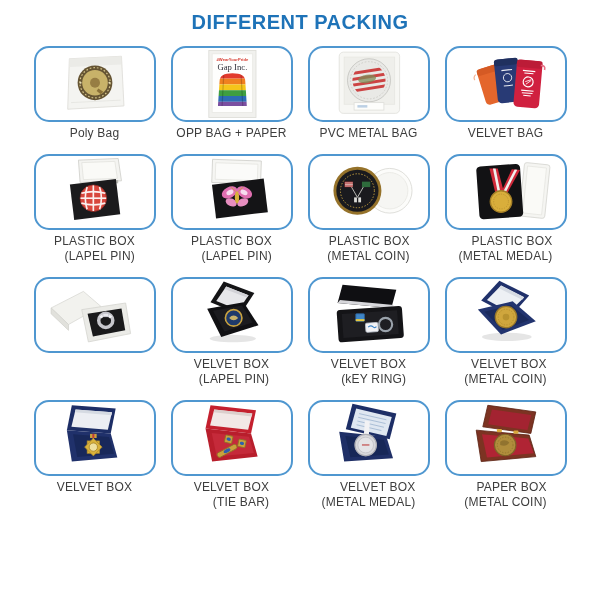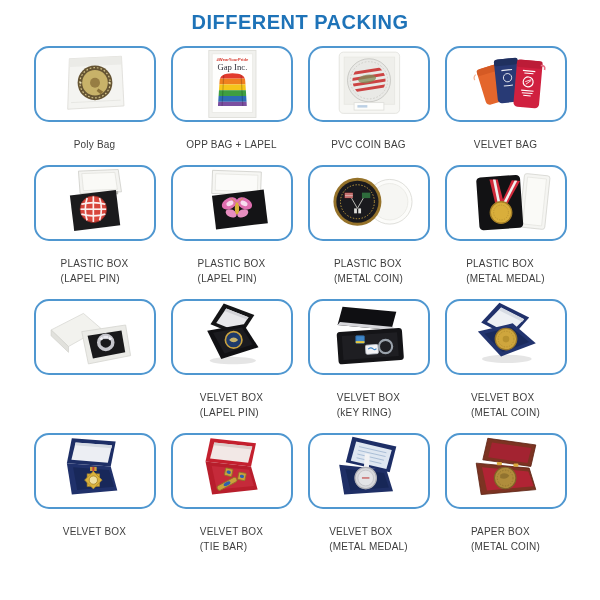--- a/index.html
+++ b/index.html
@@ -22,22 +22,22 @@
     justify-content:center;
   }
   .cell{margin:0;display:flex;flex-direction:column;align-items:center;}
   .card{
     width:122px;height:76px;box-sizing:border-box;
     border:2px solid var(--card-border-color,#4f97d0);
     border-radius:15px;background:#fff;overflow:hidden;
   }
   .card svg{display:block;width:100%;height:100%;}
   .label{
-    margin-top:15px;text-align:left;
-    font-size:10px;line-height:15px;letter-spacing:.2px;
+    margin-top:4px;text-align:right;
+    font-size:12px;line-height:15px;letter-spacing:.2px;
     color:var(--label-color,#3d3d3d);
   }
   .label span{display:block;white-space:nowrap;}
 </style>
 </head>
 <body>
 
 <div class="page">
   <h1 class="page-title">DIFFERENT PACKING</h1>
 
@@ -81,21 +81,21 @@
             <rect x="38" y="37" width="44" height="7" fill="#f0801f"></rect>
             <rect x="38" y="44" width="44" height="7" fill="#f5c51a"></rect>
             <rect x="38" y="51" width="44" height="7" fill="#3f9e42"></rect>
             <rect x="38" y="58" width="44" height="7" fill="#2d6cb5"></rect>
             <rect x="38" y="65" width="44" height="7" fill="#7a4fa0"></rect>
             <path d="M49 33 L47 70 M70 33 L72 70" stroke="#00000030" stroke-width="1.5" fill="none"></path>
           </g>
         </svg>
       </div>
       <figcaption class="label">
-        <span>OPP BAG + LAPEL</span>
+        <span>OPP BAG + PAPER</span>
         <span></span>
       </figcaption>
     </figure>
 
     <figure class="cell">
       <div class="card">
         <svg viewBox="0 0 118 87">
           <rect x="23" y="5" width="73" height="74" rx="5" fill="#f7f7f4" stroke="#e1e1dc"></rect>
           <rect x="29" y="11" width="61" height="57" fill="#efefeb" stroke="#e7e7e2"></rect>
           <circle cx="59" cy="39" r="26" fill="#e9e9e6" stroke="#c3c3bf"></circle>
@@ -110,21 +110,21 @@
             <rect x="37" y="33" width="44" height="3.6" fill="#cc4343"></rect>
             <rect x="37" y="40" width="44" height="3.6" fill="#cc4343"></rect>
             <rect x="37" y="47" width="44" height="3.6" fill="#cc4343"></rect>
             <ellipse cx="57" cy="37" rx="11" ry="5" fill="#7d8c57" opacity="0.75"></ellipse>
           </g>
           <rect x="41" y="66" width="36" height="9" fill="#fdfdfb" stroke="#dededa"></rect>
           <rect x="45" y="69" width="12" height="3" fill="#bcd0e4"></rect>
         </svg>
       </div>
       <figcaption class="label">
-        <span>PVC COIN BAG</span>
+        <span>PVC METAL BAG</span>
         <span></span>
       </figcaption>
     </figure>
 
     <figure class="cell">
       <div class="card">
         <svg viewBox="0 0 118 87">
           <g transform="rotate(-17 42 45)">
             <rect x="29" y="22" width="26" height="45" rx="5" fill="#e4662c"></rect>
             <rect x="29" y="22" width="26" height="8" rx="3" fill="#d55a24"></rect>

